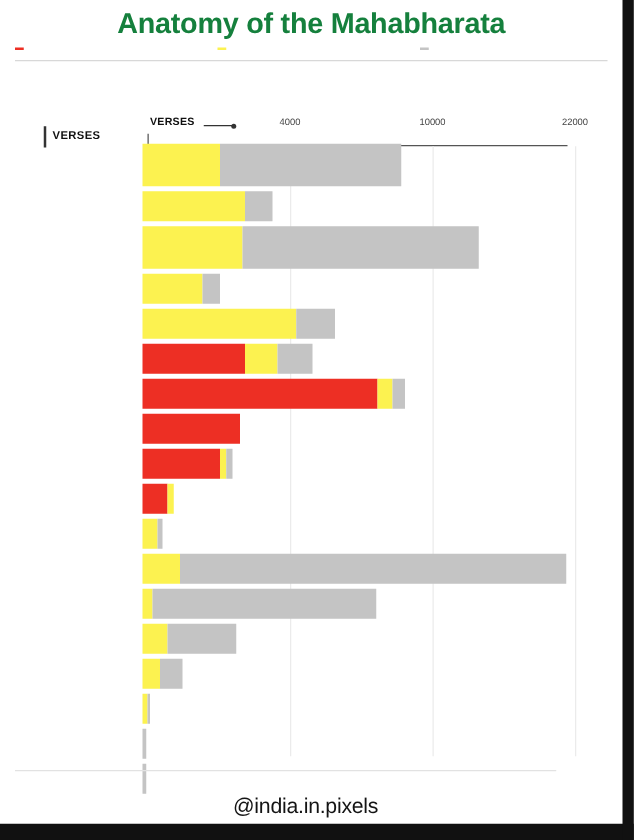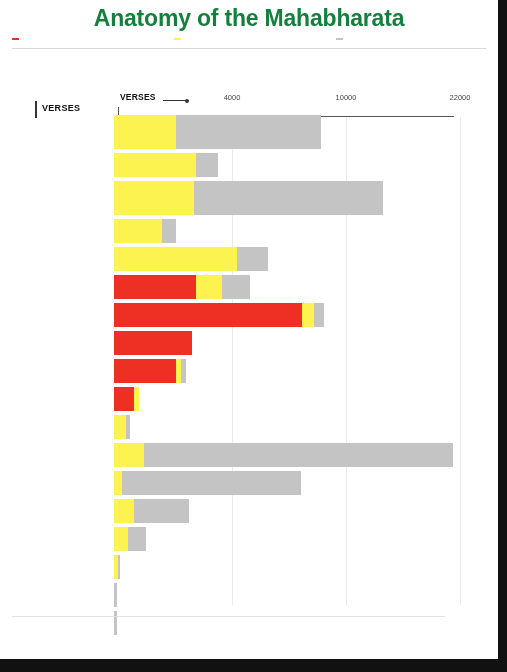--- a/index.html
+++ b/index.html
@@ -377,13 +377,14 @@
             <div class="bar">
               <div class="seg mahabharata" style="width: 2.736px;"></div>
             </div>
             <div class="row-note" style="left: 8.736px; top: 1.7px;"></div>
           </div>
         </div>
       </div>
   </div>
 
   <div class="footer-rule"></div>
+  <div class="footer">@india.in.pixels</div>
 </div>
 
 </body></html>

